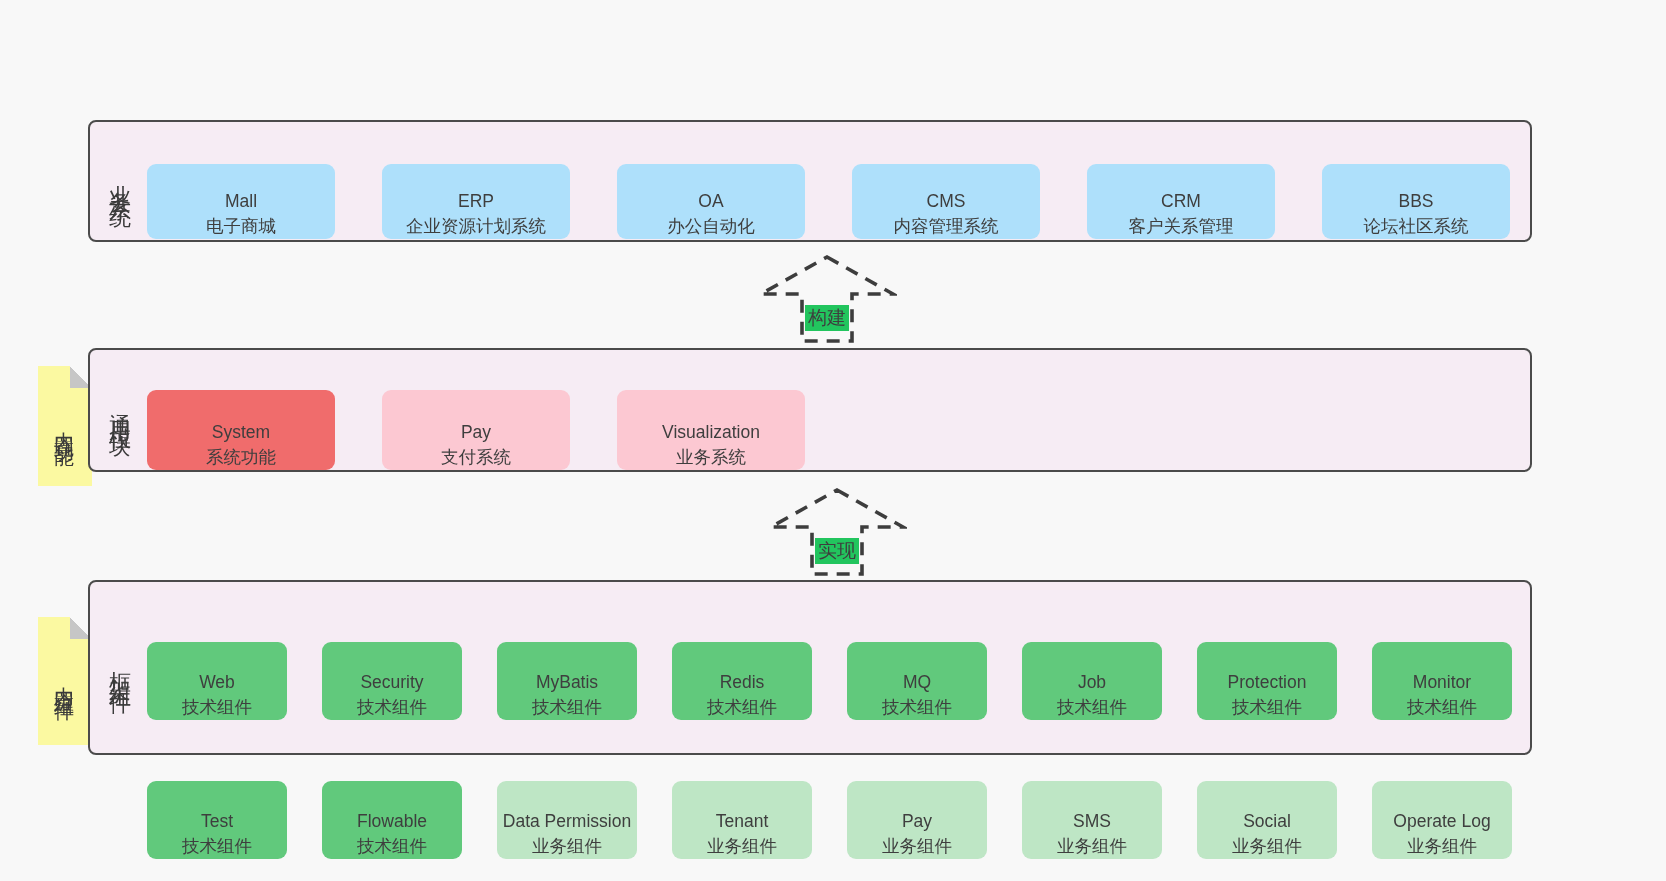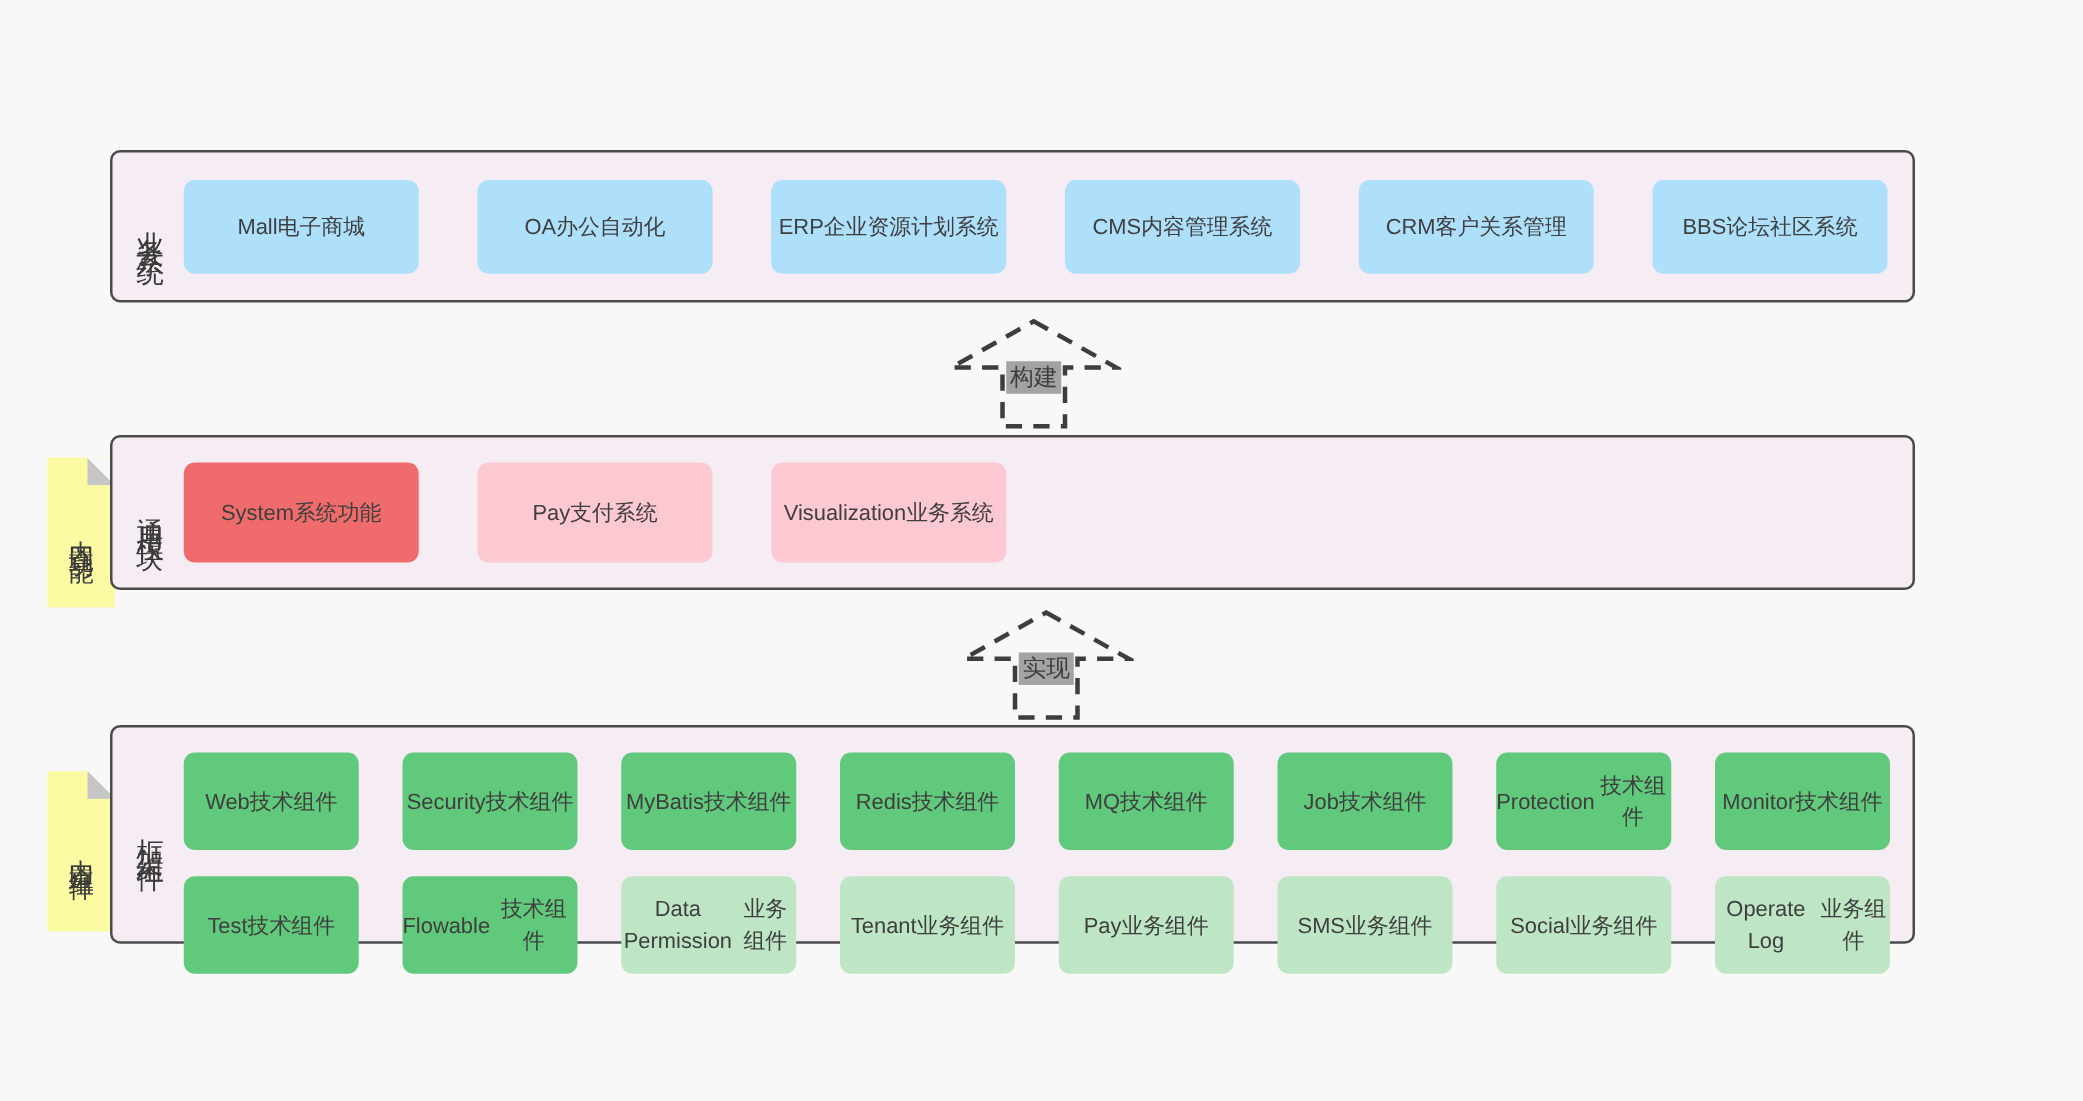--- a/index.html
+++ b/index.html
@@ -24,23 +24,23 @@
   .row6{
     position:absolute;left:57px;top:0;height:100%;
     display:flex;align-items:center;gap:47px;
   }
   .grid8{
     position:absolute;left:57px;top:20px;
     display:flex;flex-direction:column;gap:21px;
   }
   .grid8 .grid-row{display:flex;gap:35px;}
   .box{
-    border-radius:9px;display:flex;flex-direction:row;
-    justify-content:center;align-items:center;text-align:center;
-    font-size:17.5px;line-height:1.42;color:#3e3e3e;
+    border-radius:9px;display:flex;flex-direction:column;
+    justify-content:flex-end;align-items:center;text-align:center;
+    font-size:17.5px;line-height:1.42;color:#3e3e3e;margin-top:40px;
   }
   .row6 .box{width:188px;}
   #layer-business .box{height:75px;}
   #layer-modules .box{height:80px;}
   .grid8 .box{width:140px;height:78px;}
   .blue{background:#aee0fb;}
   .red{background:#f06c6c;}
   .pink{background:#fcc8d2;}
   .green{background:#61c97c;}
   .lightgreen{background:#bee6c5;}
@@ -56,22 +56,22 @@
     position:absolute;left:50%;top:50%;transform:translate(-50%,-50%);
     writing-mode:vertical-rl;text-orientation:upright;
     font-size:20px;letter-spacing:5px;color:#3a3a3a;white-space:nowrap;
   }
   
   .arrow{position:absolute;width:140px;height:92px;}
   #arrow-build{left:757px;top:253px;}
   #arrow-implement{left:767px;top:486px;}
   .arrow svg{position:absolute;inset:0;}
   .arrow-label{
-    position:absolute;left:50%;top:36px;transform:translateX(-50%);
-    background:#a3a3a3;padding:0 3px;font-size:19px;color:#3e3e3e;white-space:nowrap;font-family:Liberation Serif, serif;
+    position:absolute;left:50%;top:52px;transform:translateX(-50%);
+    background:#22c55e;padding:0 3px;font-size:19px;color:#3e3e3e;white-space:nowrap;font-family:Liberation Serif, serif;
   }
 </style>
 </head>
 <body>
 
 <div class="page">
 
   <div class="sticky" id="sticky-modules">
     <div class="sticky-label">内置功能</div>
   </div>
@@ -80,26 +80,26 @@
   </div>
 
   <div class="layer" id="layer-business">
     <div class="layer-label">业务系统</div>
     <div class="row6">
       <div class="box blue">
         <div>Mall</div>
         <div>电子商城</div>
       </div>
       <div class="box blue">
+        <div>ERP</div>
+        <div>企业资源计划系统</div>
+      </div>
+      <div class="box blue">
         <div>OA</div>
         <div>办公自动化</div>
-      </div>
-      <div class="box blue">
-        <div>ERP</div>
-        <div>企业资源计划系统</div>
       </div>
       <div class="box blue">
         <div>CMS</div>
         <div>内容管理系统</div>
       </div>
       <div class="box blue">
         <div>CRM</div>
         <div>客户关系管理</div>
       </div>
       <div class="box blue">

